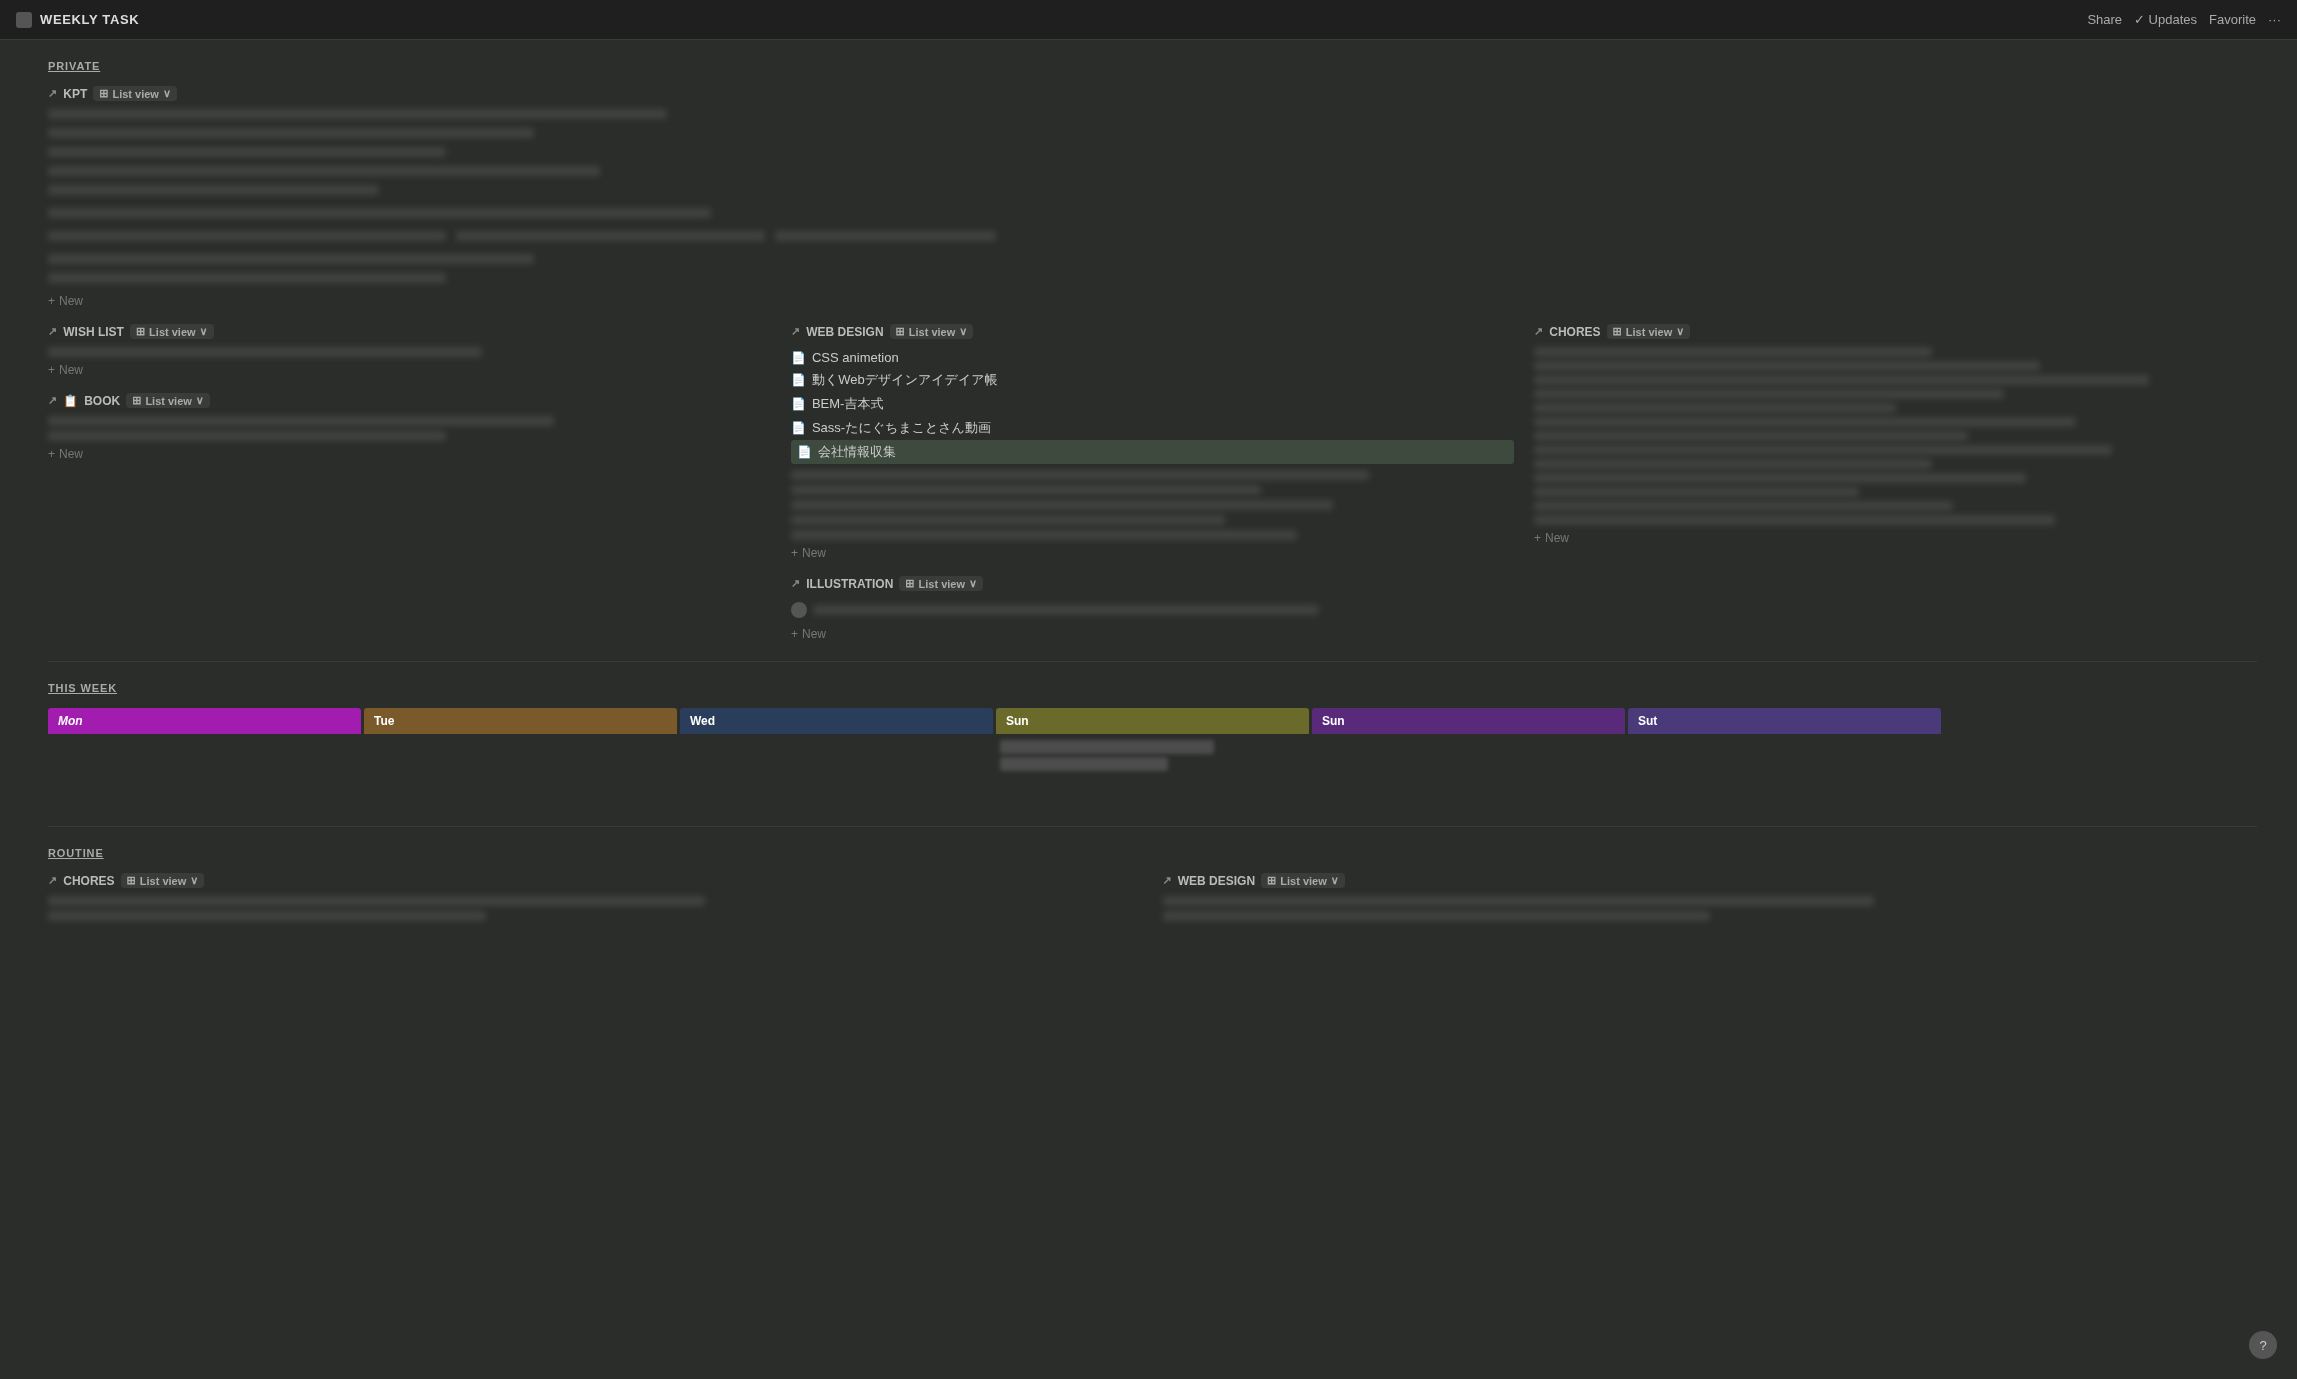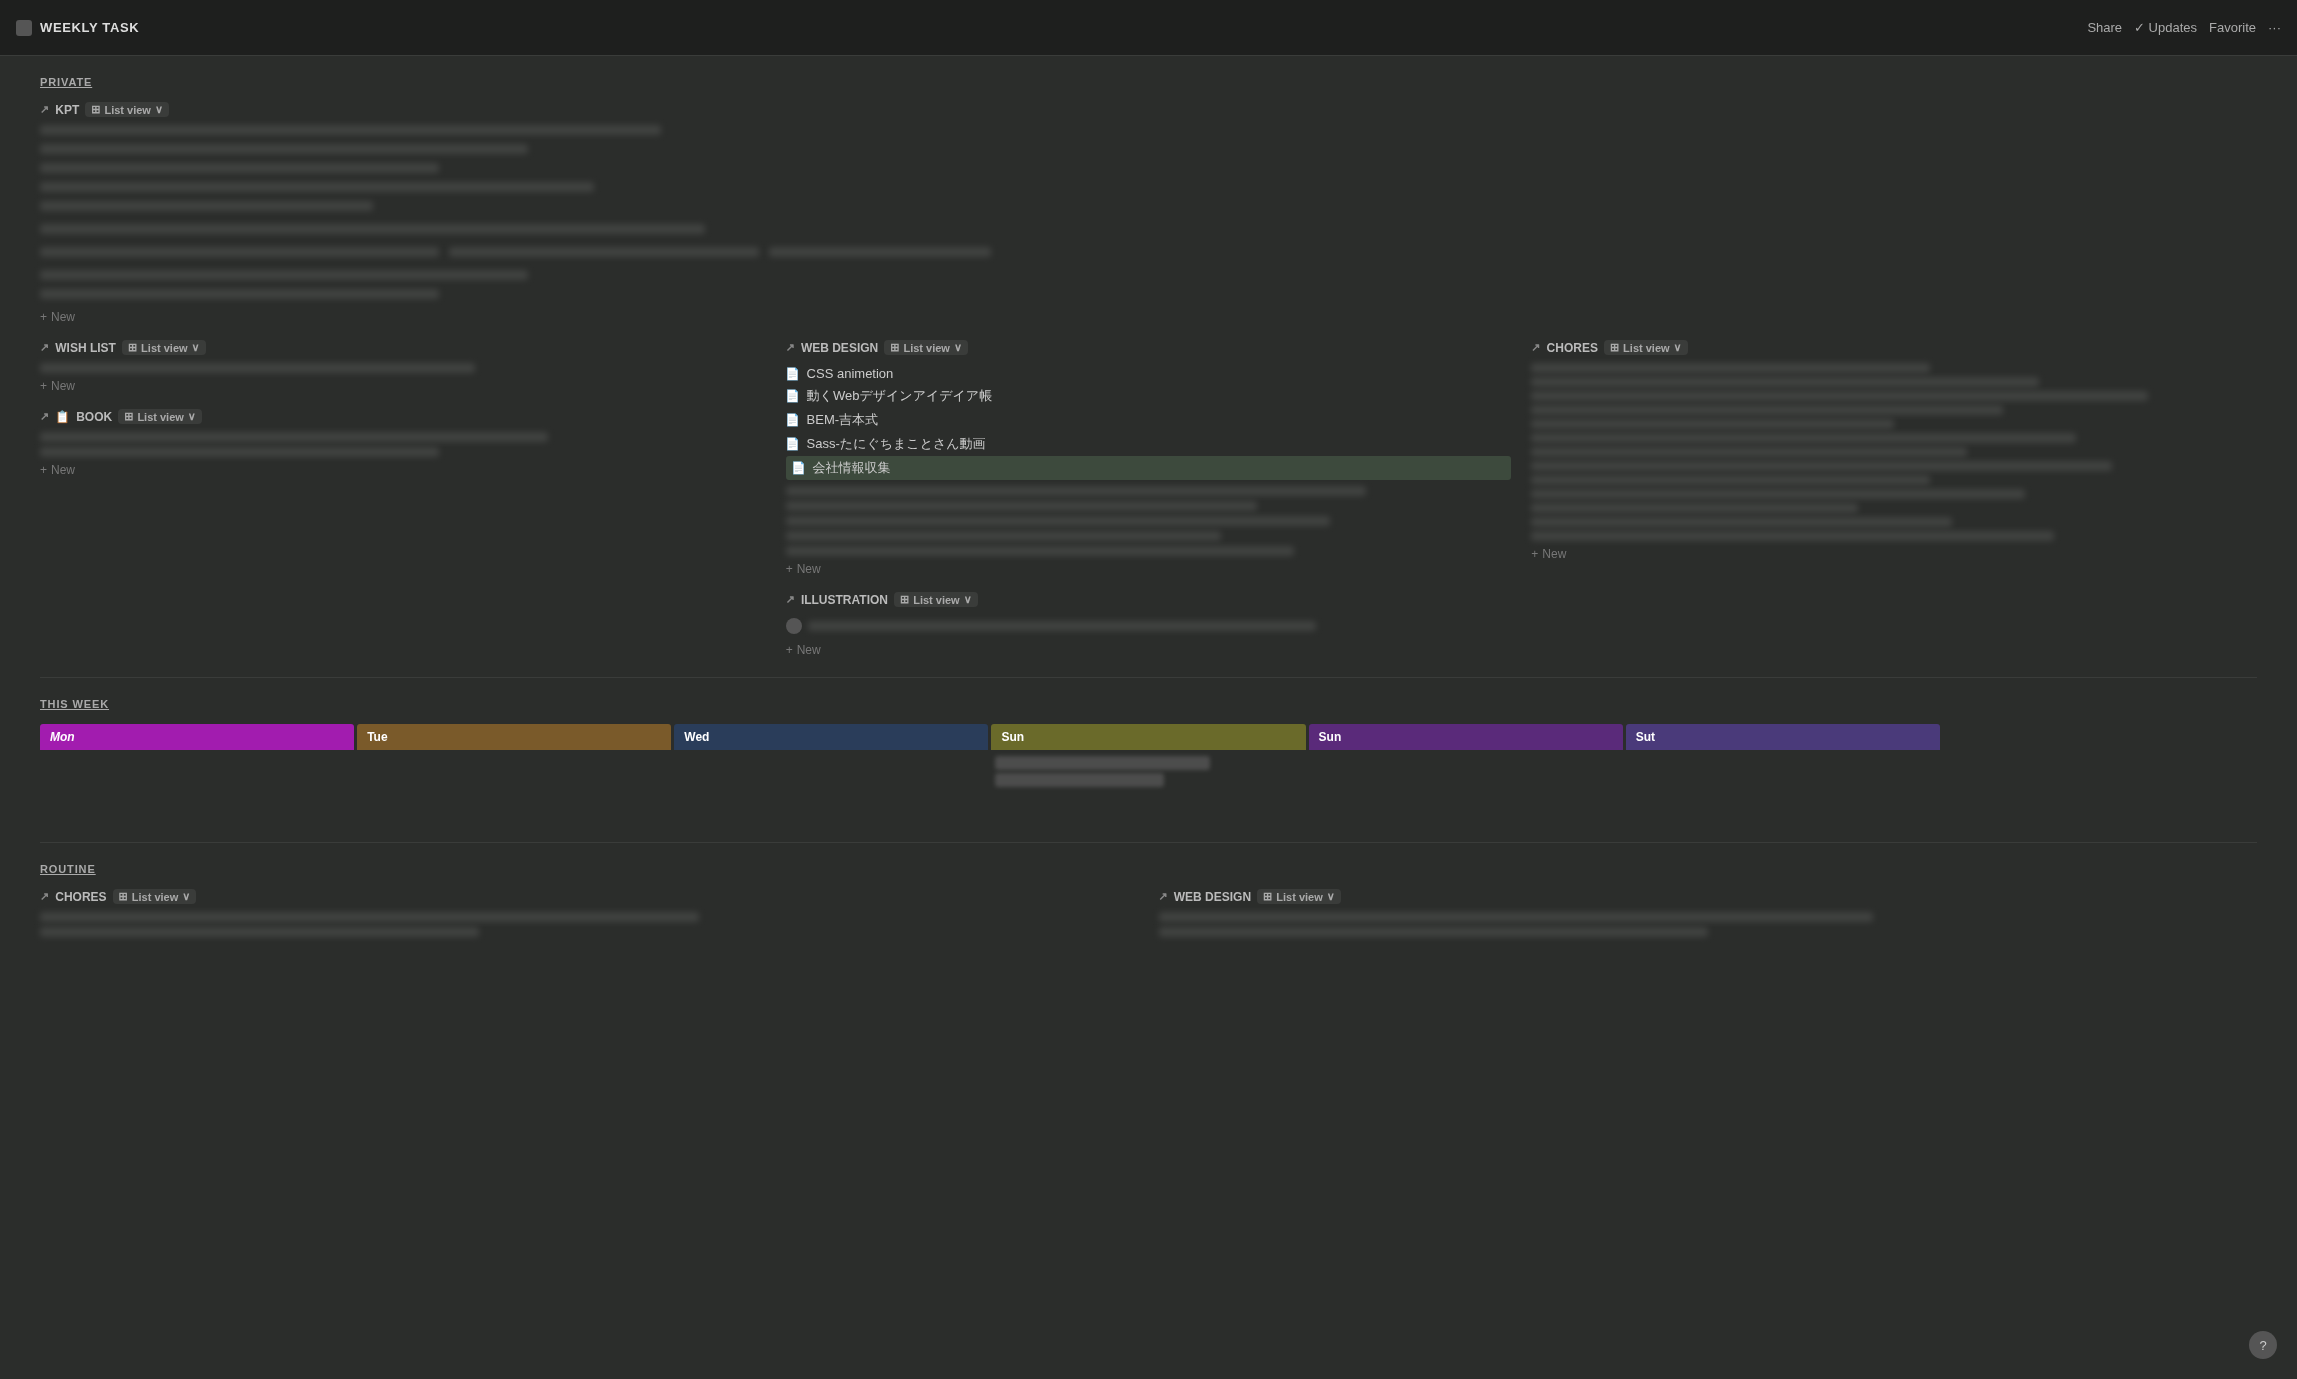--- a/index.html
+++ b/index.html
@@ -11,21 +11,21 @@
       min-height: 1379px;
       overflow-x: hidden;
     }
     
     .topbar {
       display: flex;
       align-items: center;
       justify-content: space-between;
       background: #1e1f1e;
       padding: 0 16px;
-      height: 56px;
+      height: 40px;
       border-bottom: 1px solid #3a3c3a;
     }
     .topbar-left {
       display: flex;
       align-items: center;
       gap: 8px;
     }
     .topbar-logo {
       width: 16px; height: 16px;
       background: #555;
@@ -41,20 +41,21 @@
       display: flex;
       align-items: center;
       gap: 12px;
       font-size: 13px;
       color: #aaa;
     }
     .topbar-right span { cursor: pointer; }
     
     .main {
       padding: 20px 40px;
+      margin-left: 8px;
     }
     
     .section-label {
       font-size: 11px;
       font-weight: 700;
       color: #aaa;
       letter-spacing: 0.08em;
       text-transform: uppercase;
       text-decoration: underline;
       margin-bottom: 14px;

